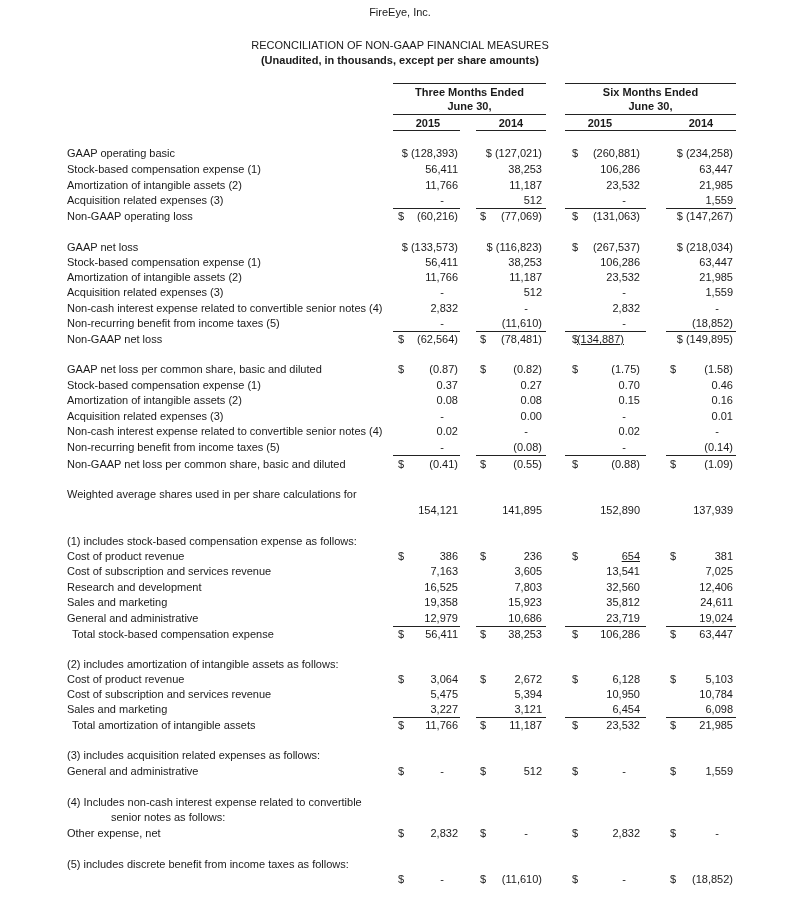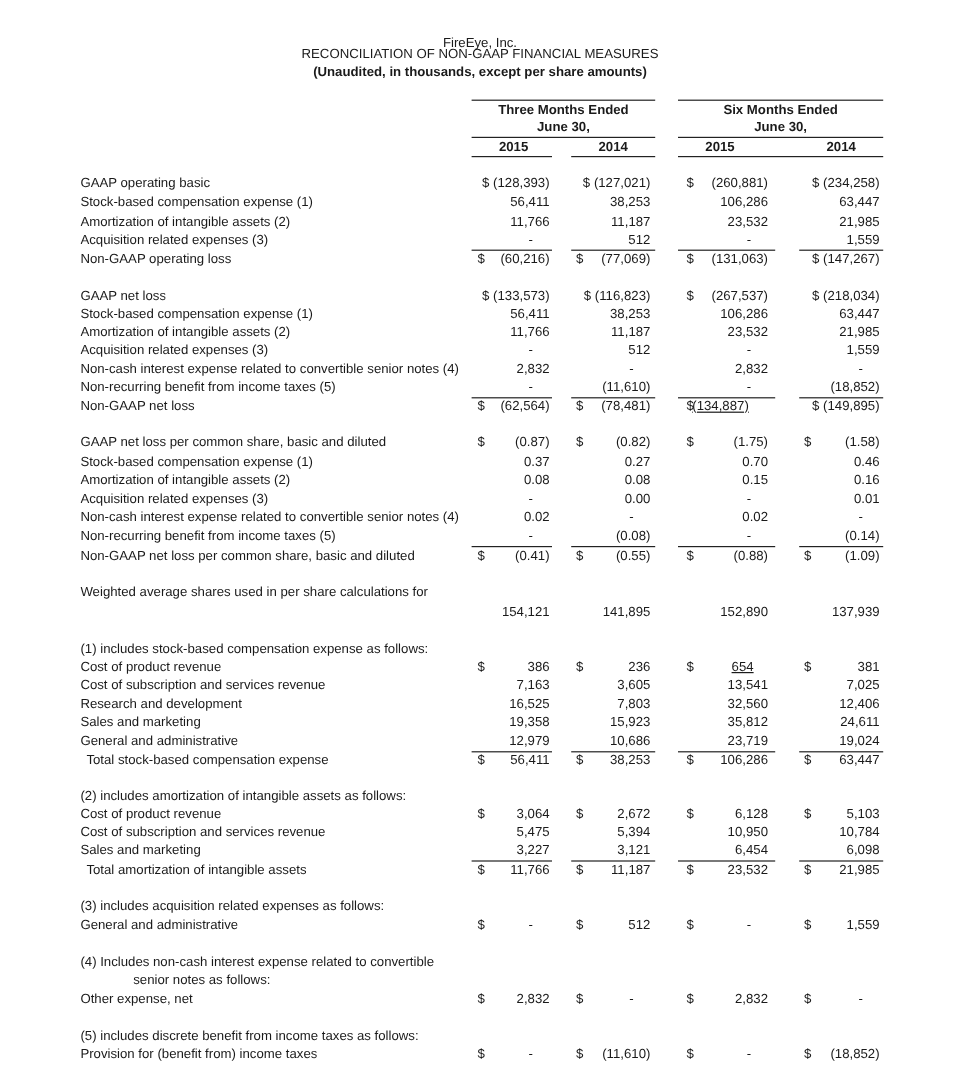--- a/index.html
+++ b/index.html
@@ -9,21 +9,21 @@
   .hline { position:absolute; height:1px; background:#222; }
   .row { position:absolute; left:0; width:800px; height:15px; }
   .lbl { position:absolute; left:67px; white-space:nowrap; overflow:hidden; line-height:15px; }
   .cur { position:absolute; line-height:15px; }
   .num { position:absolute; text-align:right; line-height:15px; white-space:nowrap; }
 </style>
 </head>
 <body>
 
 <div>
-  <div class="hdr" style="top:29px;">FireEye, Inc.</div>
+  <div class="hdr" style="top:5px;">FireEye, Inc.</div>
   <div class="hdr" style="top:38px;">RECONCILIATION OF NON-GAAP FINANCIAL MEASURES</div>
   <div class="hdr" style="top:53px; font-weight:bold;">(Unaudited, in thousands, except per share amounts)</div>
 </div>
 
 <div>
   <div class="hline" style="top:83px; left:393px; width:153px;"></div>
   <div class="hline" style="top:83px; left:565px; width:171px;"></div>
   <div class="colhead" style="top:85px; left:393px; width:153px;">Three Months Ended</div>
   <div class="colhead" style="top:99px; left:393px; width:153px;">June 30,</div>
   <div class="colhead" style="top:85px; left:565px; width:171px;">Six Months Ended</div>
@@ -213,21 +213,21 @@
     <div class="row" style="top: 534px;">
       <div class="lbl" style="max-width: 620px;">(1) includes stock-based compensation expense as follows:</div>
     </div>
     <div class="row" style="top: 549px;">
       <div class="lbl" style="max-width: 323px;">Cost of product revenue</div>
       <div class="cur" style="left: 398px;">$</div>
       <div class="num" style="left: 378px; width: 80px;">386</div>
       <div class="cur" style="left: 480px;">$</div>
       <div class="num" style="left: 462px; width: 80px;">236</div>
       <div class="cur" style="left: 572px;">$</div>
-      <div class="num" style="left: 548px; width: 80px; text-decoration: underline;">654</div>
+      <div class="num" style="left: 560px; width: 80px; text-decoration: underline;">654</div>
       <div class="cur" style="left: 670px;">$</div>
       <div class="num" style="left: 653px; width: 80px;">381</div>
     </div>
     <div class="row" style="top: 564px;">
       <div class="lbl" style="max-width: 323px;">Cost of subscription and services revenue</div>
       <div class="num" style="left: 378px; width: 80px;">7,163</div>
       <div class="num" style="left: 462px; width: 80px;">3,605</div>
       <div class="num" style="left: 560px; width: 80px;">13,541</div>
       <div class="num" style="left: 653px; width: 80px;">7,025</div>
     </div>
@@ -338,21 +338,20 @@
       <div class="num" style="left: 462px; width: 80px; padding-right: 14px; box-sizing: border-box;">-</div>
       <div class="cur" style="left: 572px;">$</div>
       <div class="num" style="left: 560px; width: 80px;">2,832</div>
       <div class="cur" style="left: 670px;">$</div>
       <div class="num" style="left: 653px; width: 80px; padding-right: 14px; box-sizing: border-box;">-</div>
     </div>
     <div class="row" style="top: 857px;">
       <div class="lbl" style="max-width: 620px;">(5) includes discrete benefit from income taxes as follows:</div>
     </div>
     <div class="row" style="top: 872px;">
-      <div class="lbl" style="max-width: 323px;">Provision for (benefit from) income taxes</div>
       <div class="cur" style="left: 398px;">$</div>
       <div class="num" style="left: 378px; width: 80px; padding-right: 14px; box-sizing: border-box;">-</div>
       <div class="cur" style="left: 480px;">$</div>
       <div class="num" style="left: 462px; width: 80px;">(11,610)</div>
       <div class="cur" style="left: 572px;">$</div>
       <div class="num" style="left: 560px; width: 80px; padding-right: 14px; box-sizing: border-box;">-</div>
       <div class="cur" style="left: 670px;">$</div>
       <div class="num" style="left: 653px; width: 80px;">(18,852)</div>
     </div>
   </div>

